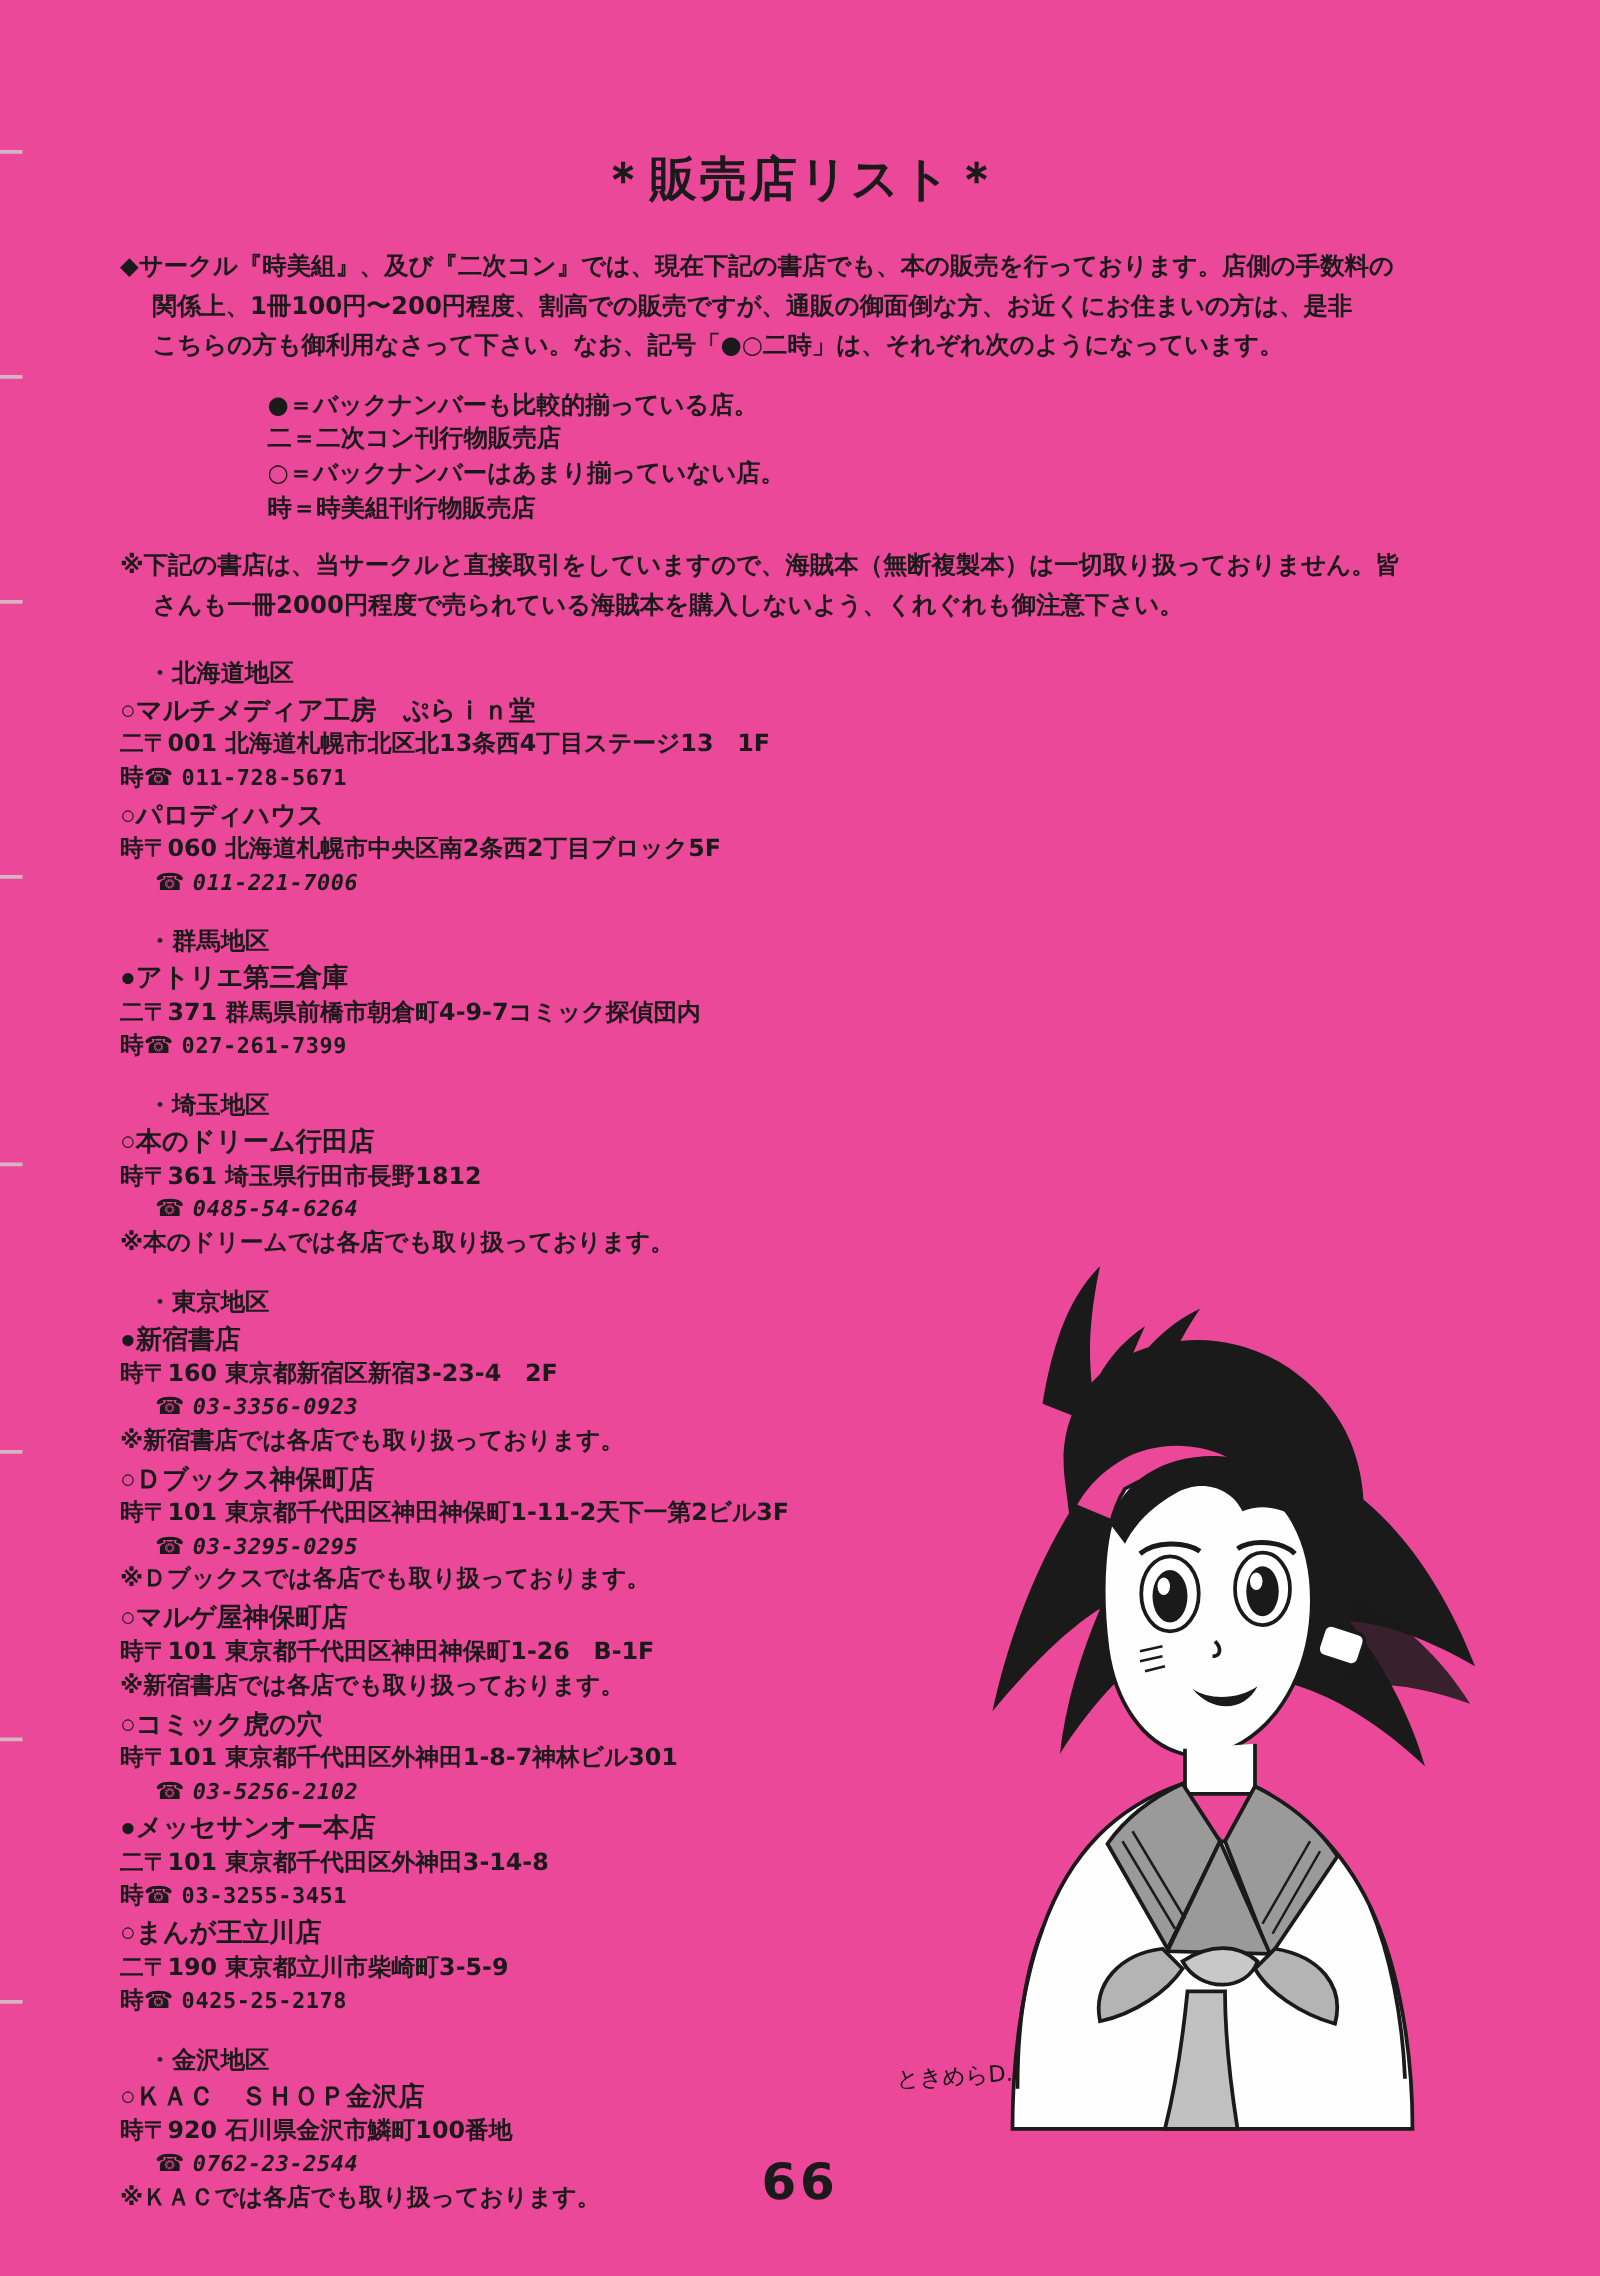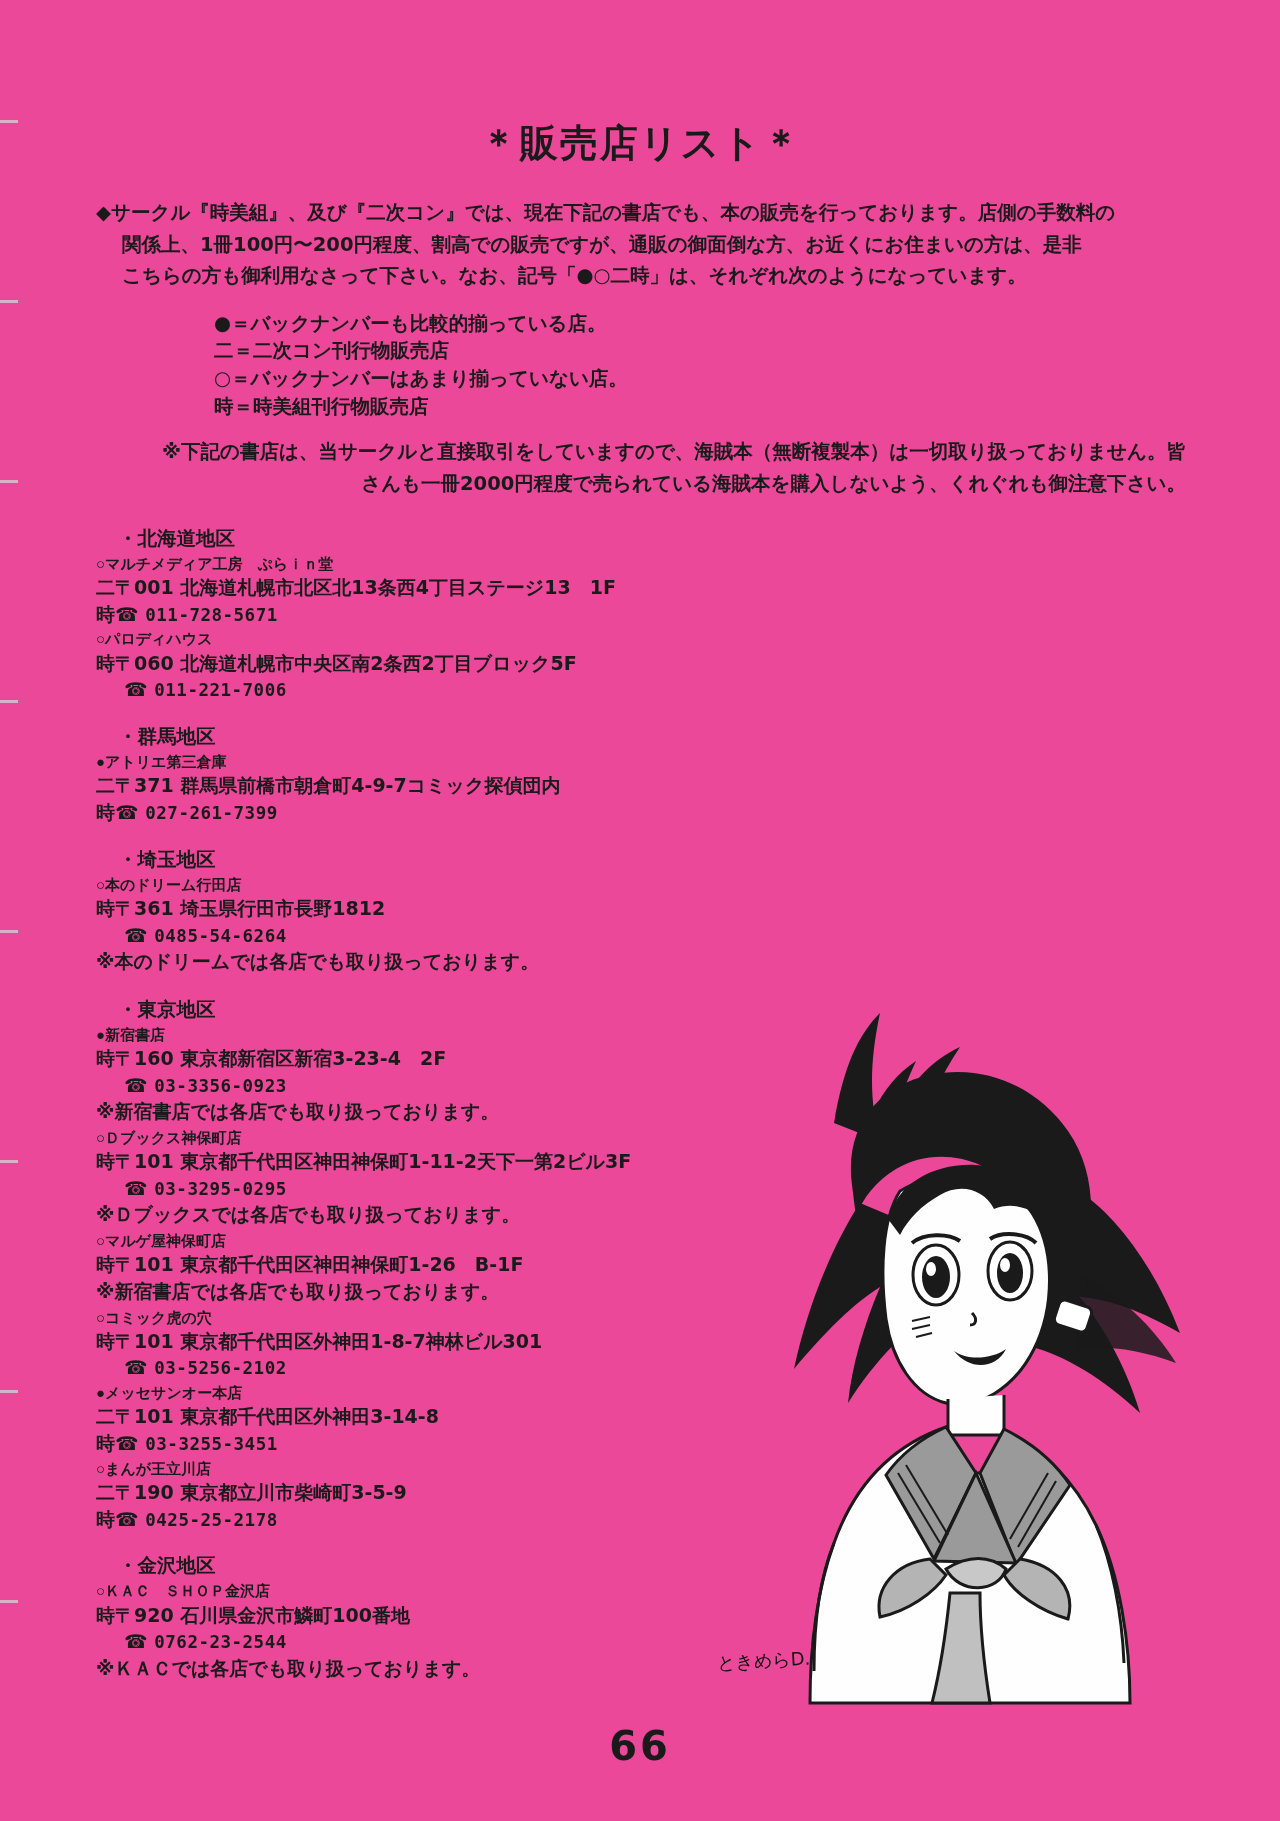--- a/index.html
+++ b/index.html
@@ -73,54 +73,53 @@
     font-weight: bold;
   }
   .legend div { white-space: nowrap; }
 
   p.notice {
     margin: 12px 0 26px 0;
     font-size: 19.5px;
     line-height: 1.6;
     font-family: "DejaVu Sans", "Liberation Sans", sans-serif;
     font-weight: bold;
-    text-align: right;
   }
   p.notice .ind { display: block; padding-left: 26px; }
 
   .region {
     margin-bottom: 20px;
   }
   .region-name {
     font-size: 19.5px;
     font-weight: bold;
     font-family: "DejaVu Sans", "Liberation Sans", sans-serif;
     padding-left: 22px;
     margin-bottom: 2px;
   }
   .shop { margin-bottom: 2px; }
   .shop-name {
-    font-size: 15px;
+    font-size: 21px;
     font-weight: bold;
     font-family: Liberation Serif, serif;
     line-height: 1.36;
   }
   .shop-line {
     font-size: 19px;
     font-weight: bold;
     font-family: "DejaVu Sans", "Liberation Sans", sans-serif;
     line-height: 1.4;
     white-space: nowrap;
   }
   .shop-line .mono {
     font-family: "DejaVu Sans Mono", "Liberation Mono", monospace;
     font-size: 17.5px;
     letter-spacing: .5px;
   }
-  .shop-line.indent { padding-left: 28px; }
+  .shop-line.indent { padding-left: 28px; font-style: italic; }
   .shop-note {
     font-size: 19px;
     font-weight: bold;
     font-family: "DejaVu Sans", "Liberation Sans", sans-serif;
     line-height: 1.45;
   }
 
   .page-number {
     position: absolute;
     left: 0;

